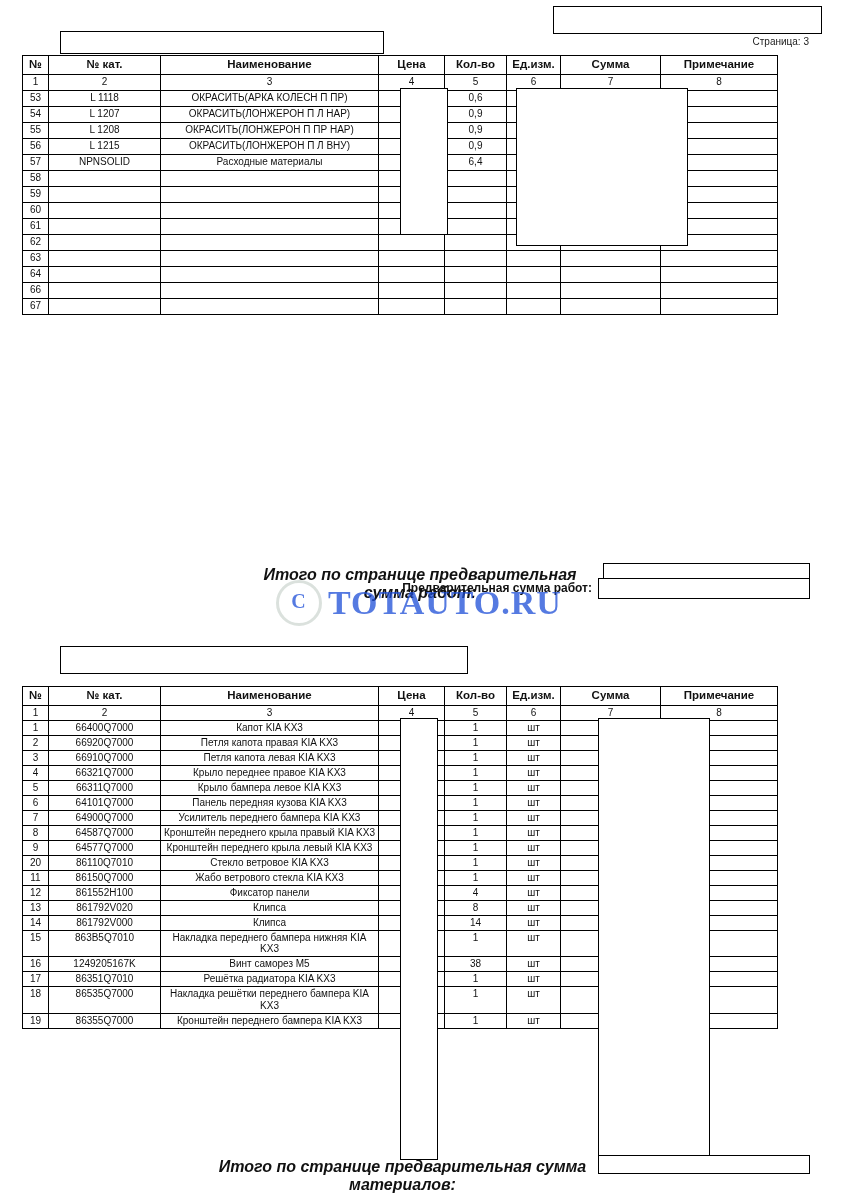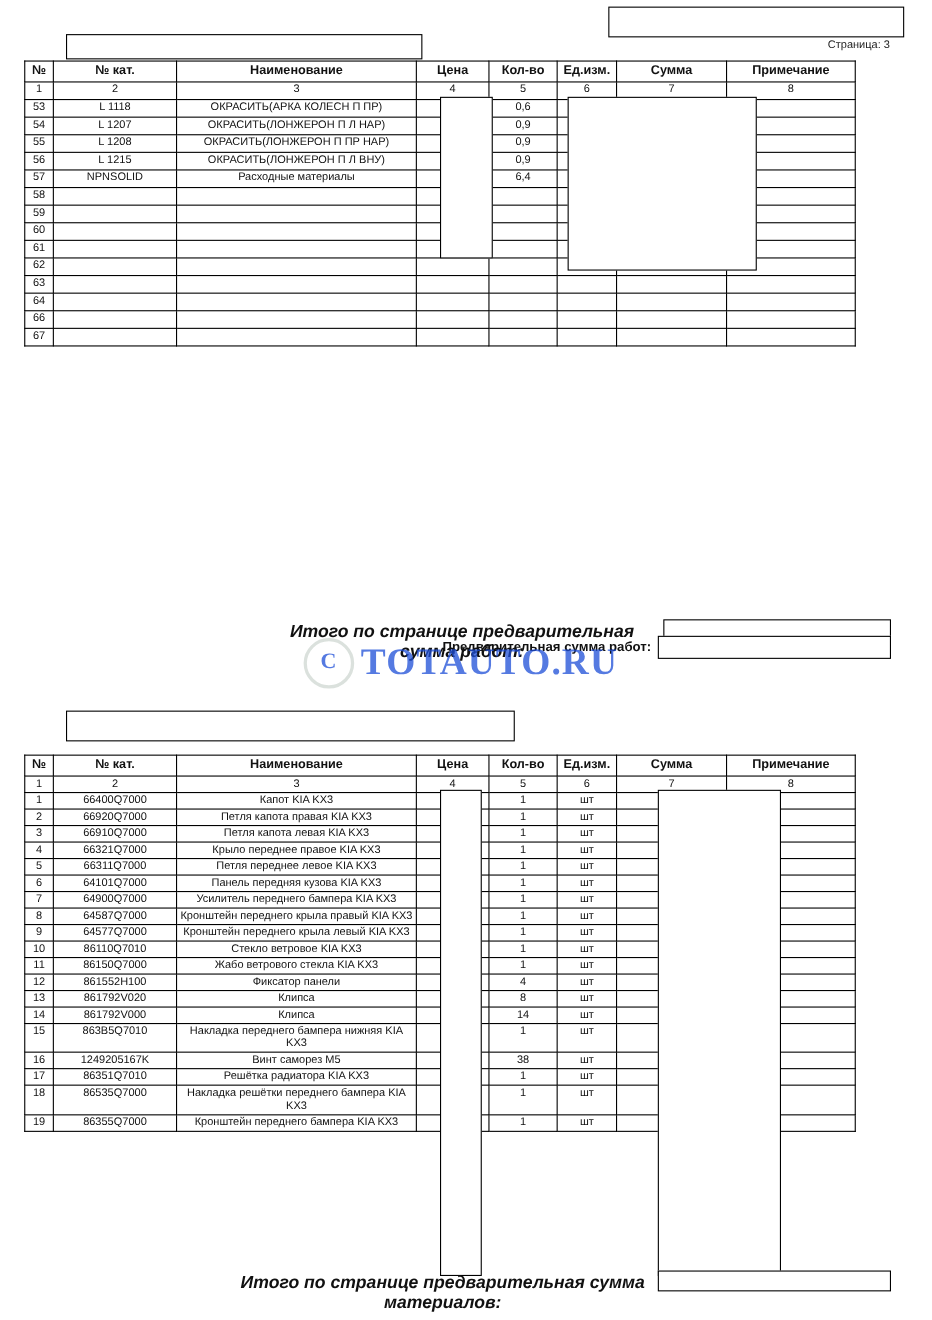--- a/index.html
+++ b/index.html
@@ -457,21 +457,21 @@
             <td class="name">Крыло переднее правое KIA KX3</td>
             <td class="num"></td>
             <td class="qty">1</td>
             <td class="unit">шт</td>
             <td class="num"></td>
             <td class="num"></td>
           </tr>
           <tr>
             <td class="num">5</td>
             <td class="cat">66311Q7000</td>
-            <td class="name">Петля переднее левое KIA KX3</td>
+            <td class="name">Крыло бампера левое KIA KX3</td>
             <td class="num"></td>
             <td class="qty">1</td>
             <td class="unit">шт</td>
             <td class="num"></td>
             <td class="num"></td>
           </tr>
           <tr>
             <td class="num">6</td>
             <td class="cat">64101Q7000</td>
             <td class="name">Панель передняя кузова KIA KX3</td>
@@ -505,21 +505,21 @@
             <td class="num">9</td>
             <td class="cat">64577Q7000</td>
             <td class="name">Кронштейн переднего крыла левый KIA KX3</td>
             <td class="num"></td>
             <td class="qty">1</td>
             <td class="unit">шт</td>
             <td class="num"></td>
             <td class="num"></td>
           </tr>
           <tr>
-            <td class="num">10</td>
+            <td class="num">20</td>
             <td class="cat">86110Q7010</td>
             <td class="name">Стекло ветровое KIA KX3</td>
             <td class="num"></td>
             <td class="qty">1</td>
             <td class="unit">шт</td>
             <td class="num"></td>
             <td class="num"></td>
           </tr>
           <tr>
             <td class="num">11</td>

